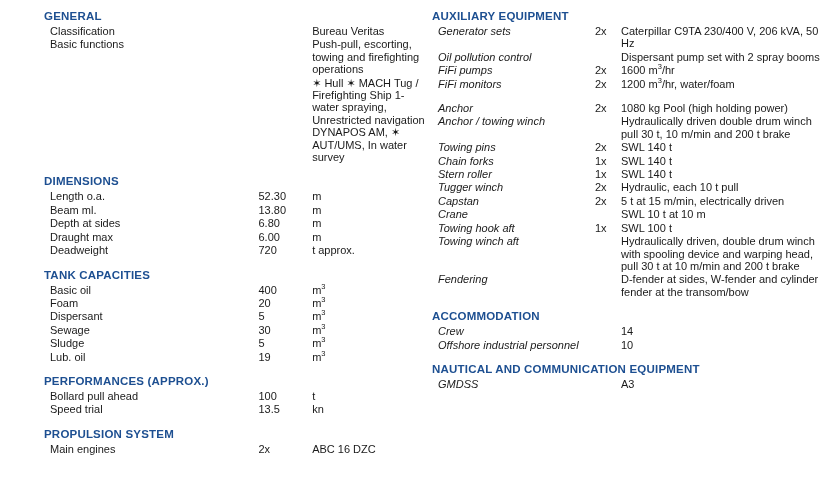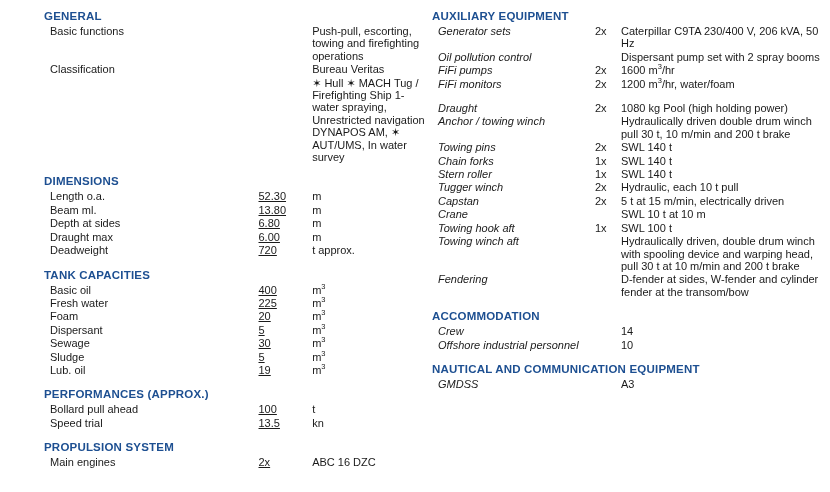--- a/index.html
+++ b/index.html
@@ -50,21 +50,21 @@
   }
   table.spec td {
     vertical-align: top;
     padding: 0 0 1px 0;
     line-height: 12.4px;
     font-size: 11px;
     color: #1a1a1a;
   }
   
   .col-left td.c-label { width: 170px; padding-left: 6px; }
-  .col-left td.c-val   { width: 44px; text-decoration: underline; }
+  .col-left td.c-val   { width: 44px; }
   .col-left td.c-unit  { width: 100px; }
   
   .col-right td.c-label { width: 157px; padding-left: 6px; font-style: italic; }
   .col-right td.c-val   { width: 26px; }
   .col-right td.c-unit  { width: 210px; }
 
   .num { text-align: left; }
   sup {
     font-size: 7.5px;
     vertical-align: super;
@@ -74,28 +74,28 @@
 </head>
 <body>
 
 <div class="sheet">
   <div class="col col-left">
       <div class="block">
         <div class="section-title">GENERAL</div>
         <table class="spec">
           <tbody>
             <tr>
+              <td class="c-label">Classification</td>
+              <td class="c-val num"></td>
+              <td class="c-unit">Bureau Veritas</td>
+            </tr>
+            <tr>
               <td class="c-label">Basic functions</td>
               <td class="c-val num"></td>
               <td class="c-unit">Push-pull, escorting, towing and firefighting operations</td>
-            </tr>
-            <tr>
-              <td class="c-label">Classification</td>
-              <td class="c-val num"></td>
-              <td class="c-unit">Bureau Veritas</td>
             </tr>
             <tr>
               <td class="c-label"></td>
               <td class="c-val num"></td>
               <td class="c-unit">✶ Hull ✶ MACH Tug / Firefighting Ship 1- water spraying, Unrestricted navigation DYNAPOS AM, ✶ AUT/UMS, In water survey</td>
             </tr>
           </tbody>
         </table>
       </div>
       <div class="block">
@@ -133,25 +133,20 @@
       <div class="block">
         <div class="section-title">TANK CAPACITIES</div>
         <table class="spec">
           <tbody>
             <tr>
               <td class="c-label">Basic oil</td>
               <td class="c-val num">400</td>
               <td class="c-unit"><span>m</span><sup>3</sup></td>
             </tr>
             <tr>
-              <td class="c-label">Fresh water</td>
-              <td class="c-val num">225</td>
-              <td class="c-unit"><span>m</span><sup>3</sup></td>
-            </tr>
-            <tr>
               <td class="c-label">Foam</td>
               <td class="c-val num">20</td>
               <td class="c-unit"><span>m</span><sup>3</sup></td>
             </tr>
             <tr>
               <td class="c-label">Dispersant</td>
               <td class="c-val num">5</td>
               <td class="c-unit"><span>m</span><sup>3</sup></td>
             </tr>
             <tr>
@@ -227,21 +222,21 @@
               <td class="c-val num">2x</td>
               <td class="c-unit"><span>1200 m</span><sup>3</sup><span>/hr, water/foam</span></td>
             </tr>
           </tbody>
         </table>
       </div>
       <div class="block">
         <table class="spec">
           <tbody>
             <tr>
-              <td class="c-label">Draught</td>
+              <td class="c-label">Anchor</td>
               <td class="c-val num">2x</td>
               <td class="c-unit">1080 kg Pool (high holding power)</td>
             </tr>
             <tr>
               <td class="c-label">Anchor / towing winch</td>
               <td class="c-val num"></td>
               <td class="c-unit">Hydraulically driven double drum winch pull 30 t, 10 m/min and 200 t brake</td>
             </tr>
             <tr>
               <td class="c-label">Towing pins</td>

